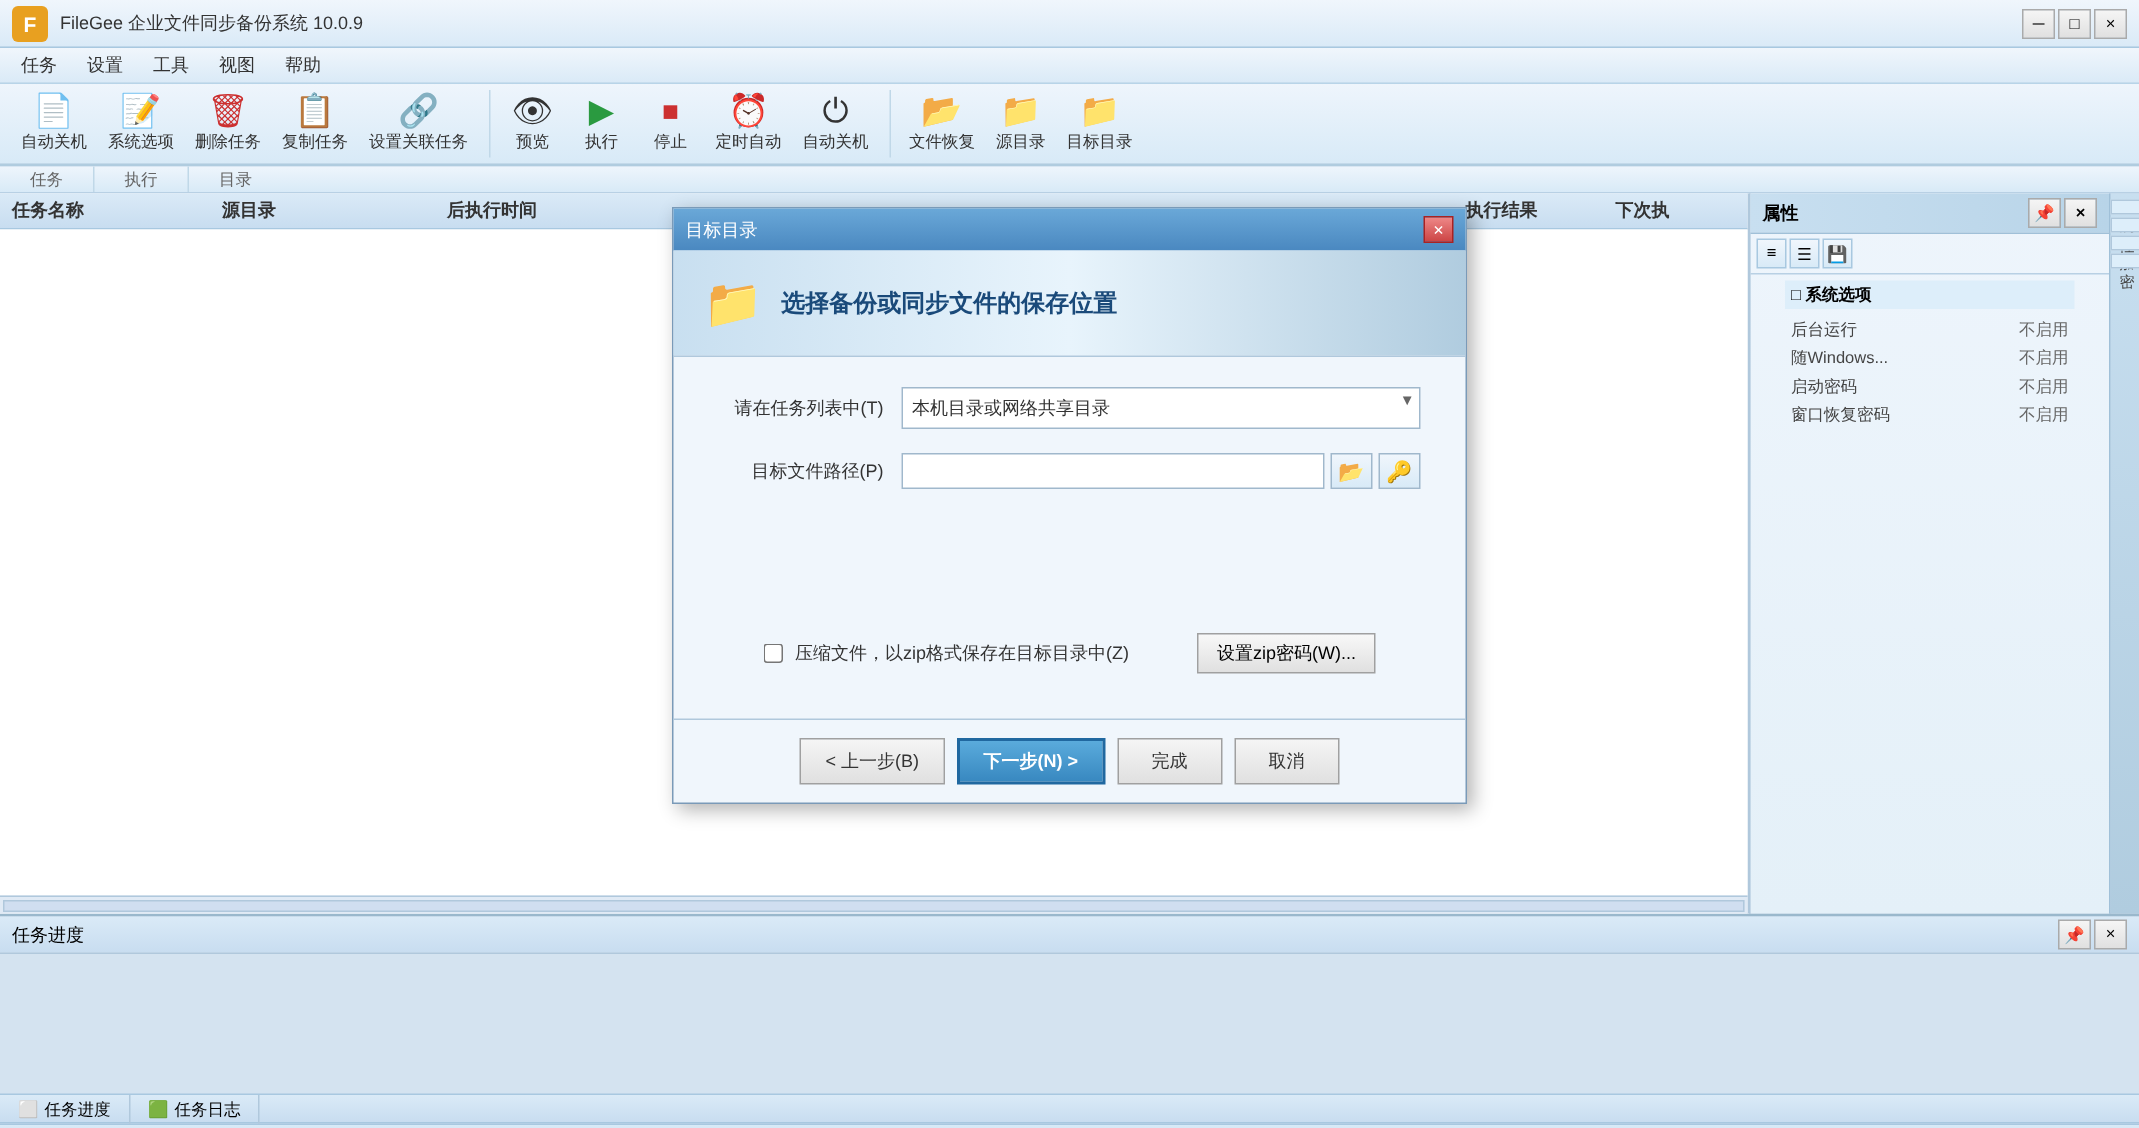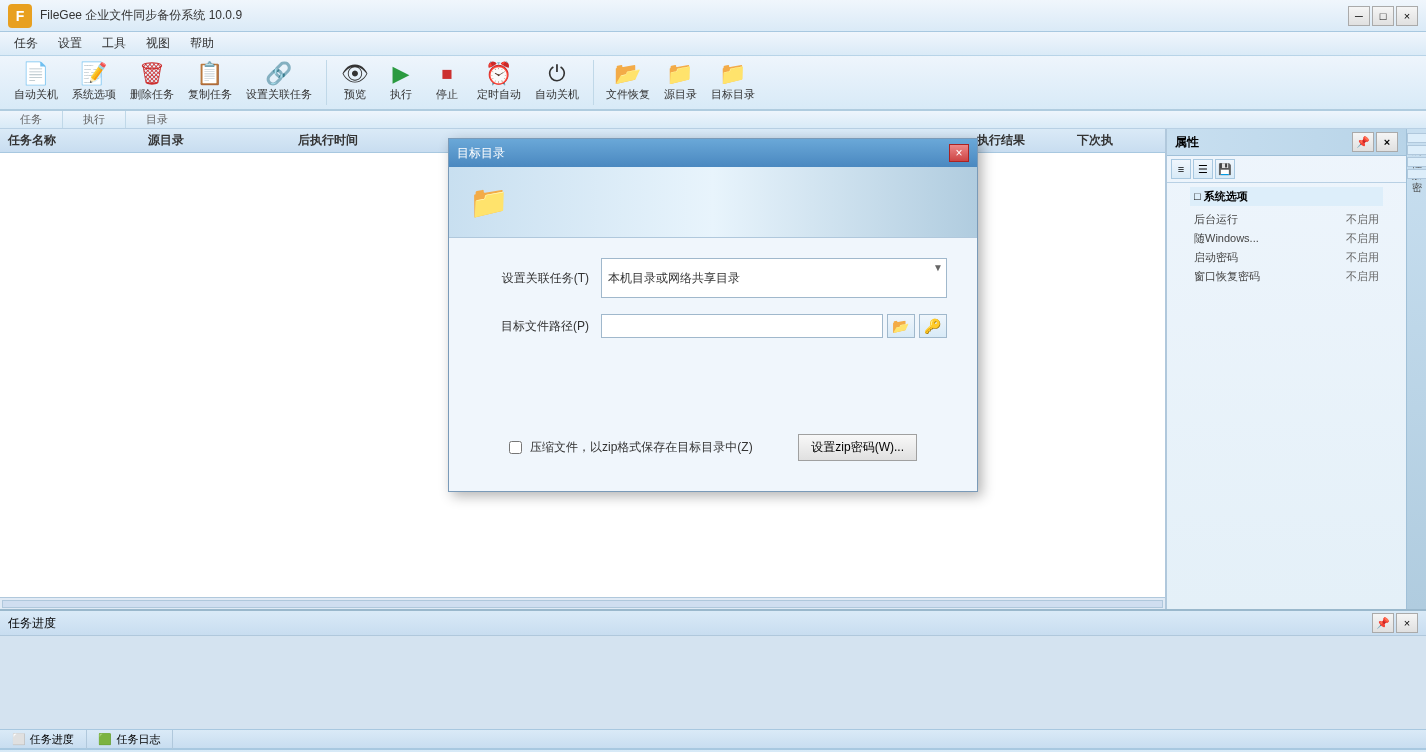--- a/index.html
+++ b/index.html
@@ -227,21 +227,21 @@
     .dialog-body { padding: 0 30px 20px; }
     .form-row {
       display: flex;
       align-items: center;
       margin-bottom: 16px;
       gap: 12px;
     }
     .form-label { width: 110px; text-align: right; font-size: 12px; color: #333; }
     .select-box {
       width: 100%;
-      height: 40px;
+      height: 28px;
       background: white;
       border: 1px solid #a0b8cc;
       padding: 2px 20px 2px 6px;
       font-size: 12px;
       appearance: none;
       color: #333;
     }
     .select-wrapper { position: relative; flex: 1; }
     .select-arrow {
       position: absolute;
@@ -508,26 +508,27 @@
 <div class="dialog-overlay">
   <div class="dialog">
 
     <div class="dialog-titlebar">
       <span>目标目录</span>
       <div class="dialog-close">×</div>
     </div>
 
     <div class="dialog-banner">
       <span style="font-size:32px;">📁</span>
+      <span style="font-size:16px; font-weight:bold; color:#1a4a7a;">选择备份或同步文件的保存位置</span>
     </div>
 
     <div class="dialog-body">
 
       <div class="form-row">
-        <span class="form-label">设置关联任务(T)</span>
+        <span class="form-label">请在任务列表中(T)</span>
         <div class="select-wrapper">
           <select class="select-box">
             <option>本机目录或网络共享目录</option>
           </select>
           <span class="select-arrow">▼</span>
         </div>
       </div>
 
       <div class="form-row">
         <span class="form-label">目标文件路径(P)</span>
@@ -544,14 +545,20 @@
 
       <div style="height: 60px;"></div>
 
       <div class="checkbox-row">
         <input type="checkbox" style="">
         <span>压缩文件，以zip格式保存在目标目录中(Z)</span>
         <button class="zip-btn">设置zip密码(W)...</button>
       </div>
     </div>
 
+    <div class="dialog-footer">
+      <button class="btn-default">&lt; 上一步(B)</button>
+      <button class="btn-primary">下一步(N) &gt;</button>
+      <button class="btn-default">完成</button>
+      <button class="btn-default">取消</button>
+    </div>
   </div>
 </div>
 
 </body></html>

